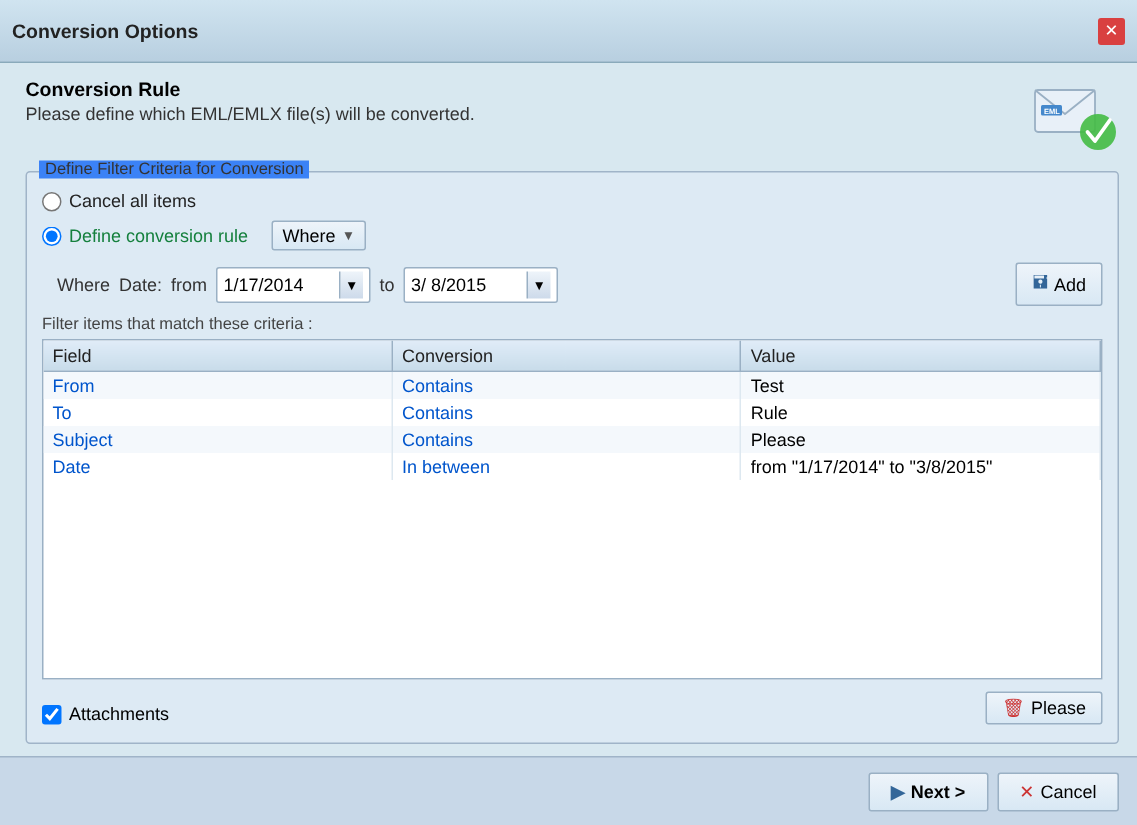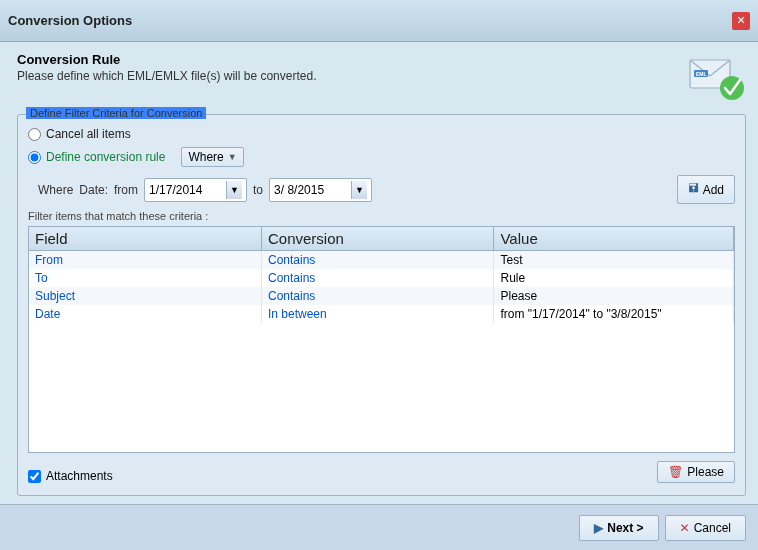--- a/index.html
+++ b/index.html
@@ -191,21 +191,21 @@
     }
     .criteria-table table {
       width: 100%;
       border-collapse: collapse;
     }
     .criteria-table th {
       background: linear-gradient(to bottom, #e0ecf8, #c8dcea);
       border-bottom: 1px solid #9ab0c4;
       border-right: 1px solid #9ab0c4;
       padding: 3px 6px;
-      font-size: 15px;
+      font-size: 12px;
       font-weight: normal;
       text-align: left;
       color: #222;
     }
     .criteria-table td {
       padding: 2px 6px;
       font-size: 12px;
       border-right: 1px solid #dde8f0;
       vertical-align: top;
     }

